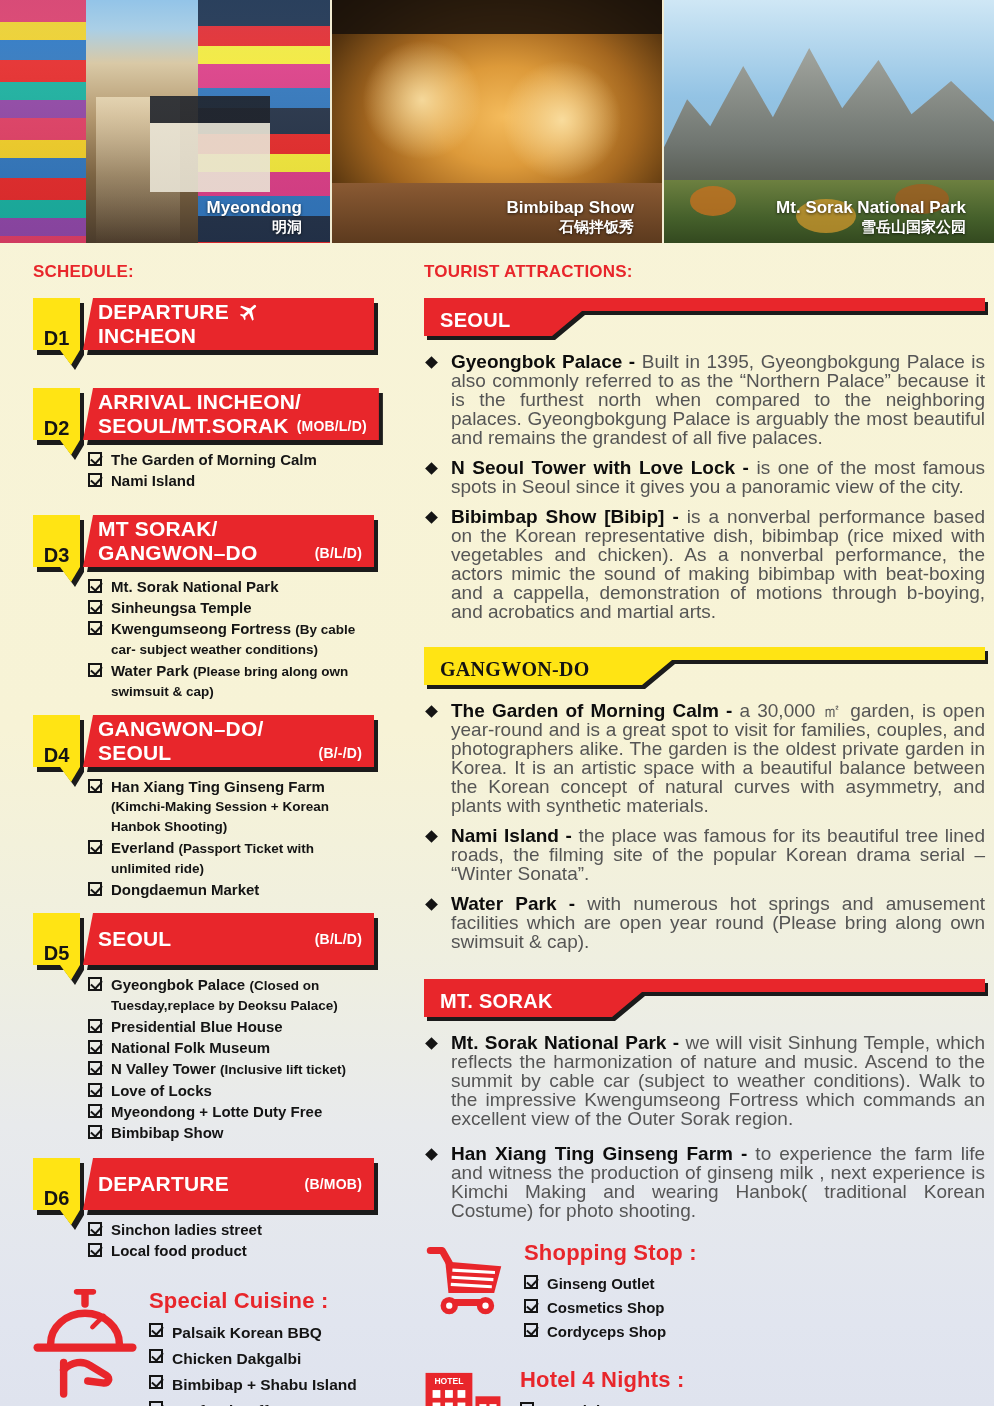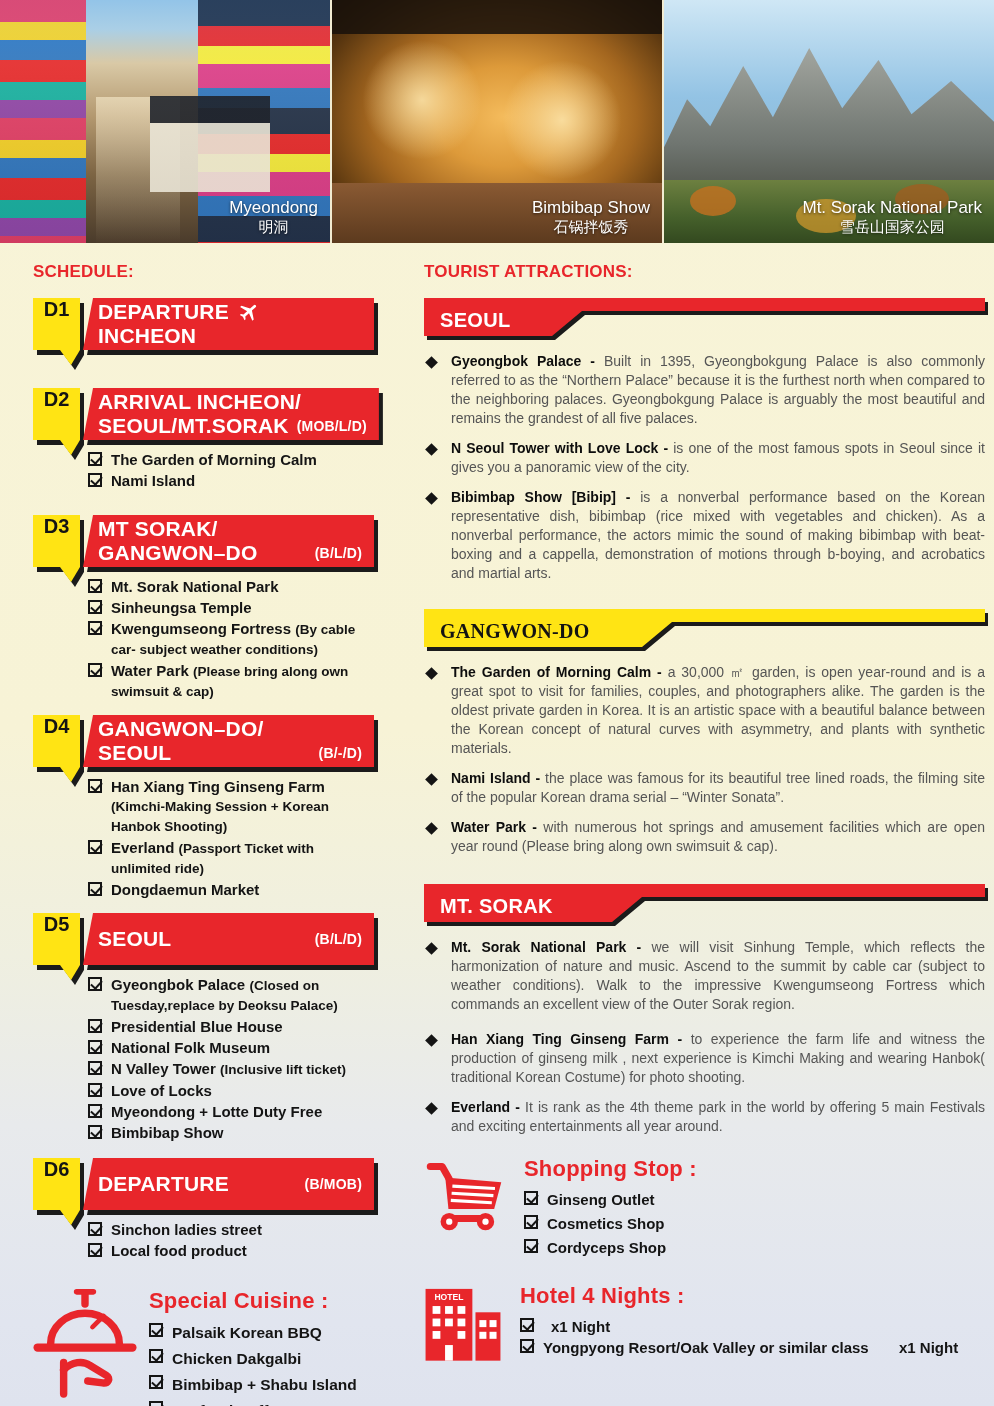--- a/index.html
+++ b/index.html
@@ -7,22 +7,22 @@
   body { font-family:"Liberation Sans","DejaVu Sans",sans-serif; }
   .page {
     position:relative; width:994px; height:1406px; margin:0 auto; overflow:hidden;
     background:linear-gradient(180deg,#f8f4d8 0%,#f7f3d6 52%,#efefe0 68%,#e8eaec 80%,#e1e5ef 94%,#dfe3ee 100%);
   }
 
   
   .photos { position:absolute; left:0; top:0; width:994px; height:243px; display:flex; }
   .photo { position:relative; flex:1; overflow:hidden; border-right:2px solid #f2ecd2; }
   .photo:last-child { border-right:none; }
-  .photo-cap { position:absolute; right:12px; bottom:6px; text-align:center; color:#fff;
-    font-weight:normal; line-height:1.25; text-shadow:0 1px 3px rgba(0,0,0,.65); z-index:5; }
+  .photo-cap { position:absolute; right:28px; bottom:6px; text-align:right; color:#fff;
+    font-weight:bold; line-height:1.25; text-shadow:0 1px 3px rgba(0,0,0,.65); z-index:5; }
   .cap-en { font-size:17px; display:block; }
   .cap-zh { font-size:15px; display:block; }
 
   .photo-myeondong { background:linear-gradient(180deg,#93c4e8 0%,#aacfe6 12%,#d9c9a6 26%,#b3986f 48%,#7c6443 72%,#4a3b2b 100%); }
   .sign-strip { position:absolute; top:0; bottom:0; opacity:.88; }
   .sign-strip.left { left:0; width:86px;
     background:repeating-linear-gradient(180deg,#e23b68 0 22px,#f5d327 22px 40px,#2a76c5 40px 60px,#e8262b 60px 82px,#11b3a6 82px 100px,#8e44ad 100px 118px); }
   .sign-strip.right { right:0; width:132px;
     background:repeating-linear-gradient(180deg,#1c2e4a 0 26px,#e8262b 26px 46px,#f7ef3c 46px 64px,#de3a8c 64px 88px,#2a76c5 88px 108px); }
   .storefront { position:absolute; right:60px; top:96px; width:120px; height:96px;
@@ -47,21 +47,21 @@
 
   
   .col-left  { position:absolute; left:33px;  top:262px; width:341px; }
   .col-right { position:absolute; left:424px; top:262px; width:561px; }
   .col-heading { color:#e8262b; font-size:17px; font-weight:bold; letter-spacing:.2px; }
 
   
   .day-wrap { filter:drop-shadow(4px 5px 0 #1b1b1b); }
   .day-row { display:flex; height:52px; }
   .day-tab { position:relative; width:47px; background:#ffe414; flex:none; 
-    display:flex; align-items:flex-start; justify-content:center; }
+    display:flex; align-items:flex-end; justify-content:center; }
   .day-id { font-size:20px; font-weight:bold; color:#141414; }
   .day-tab::after { content:""; position:absolute; left:27px; top:100%; width:20px; height:15px;
     background:#ffe414; clip-path:polygon(0 0,100% 0,55% 100%); }
   .day-banner { flex:1; background:#e8262b; color:#fff;
     clip-path:polygon(13px 0,100% 0,100% 100%,3px 100%);
     padding:4px 12px 4px 18px; display:flex; flex-direction:column; justify-content:center; }
   .bl { display:flex; align-items:center; justify-content:space-between;
     font-size:21px; font-weight:bold; line-height:24px; letter-spacing:.2px; }
   .bl .t { white-space:nowrap; }
   .meal { font-size:14px; font-weight:bold; margin-left:8px; }
@@ -83,21 +83,21 @@
     clip-path:polygon(0 0,100% 0,100% 13px,calc(var(--tw) + 30px) 13px,var(--tw) 100%,0 100%); }
   .sec-banner.red { background:#e8262b; }
   .sec-banner.yellow { background:#ffe414;font-family:Liberation Serif, serif; }
   .sec-label { position:absolute; left:16px; top:11px; font-size:20px; font-weight:bold; letter-spacing:.3px; }
   .sec-banner.red .sec-label { color:#fff; }
   .sec-banner.yellow .sec-label { color:#131313; }
 
   .bullets { padding-top:5px; }
   .bullet { display:flex; margin-top:11px; }
   .diam { width:9px; height:9px; background:#141414; transform:rotate(45deg); flex:none; margin:6px 0 0 3px; }
-  .b-body { flex:1; margin-left:15px; font-size:14px; line-height:19px; color:#555;
+  .b-body { flex:1; margin-left:15px; font-size:19px; line-height:19px; color:#555;
     text-align:justify; }
   .lead { font-weight:bold; color:#0d0d0d; }
 
   
   .extra { display:flex; align-items:flex-start; }
   .extra-heading { color:#e8262b; font-size:22px; font-weight:bold; margin-bottom:7px; letter-spacing:.2px; }
   .cuisine { margin-top:24px; }
   .cloche-svg { width:104px; height:116px; flex:none; }
   .cuisine-body { margin-left:12px; padding-top:4px; }
   .cuisine .chk-item { line-height:24px; font-size:15.5px; }
@@ -424,24 +424,20 @@
       <div class="bullet">
           <span class="diam"></span>
         <p class="b-body"><span class="lead">Mt. Sorak National Park -</span> <span>we will visit Sinhung Temple, which reflects the harmonization of nature and music. Ascend to the summit by cable car (subject to weather conditions). Walk to the impressive Kwengumseong Fortress which commands an excellent view of the Outer Sorak region.</span></p>
         </div>
     </div>
 
     <div class="bullets">
       <div class="bullet">
           <span class="diam"></span>
         <p class="b-body"><span class="lead">Han Xiang Ting Ginseng Farm -</span> <span>to experience the farm life and witness the production of ginseng milk , next experience is Kimchi Making and wearing Hanbok( traditional Korean Costume) for photo shooting.</span></p>
-        </div>
-      <div class="bullet">
-          <span class="diam"></span>
-        <p class="b-body"><span class="lead">Everland -</span> <span>It is rank as the 4th theme park in the world by offering 5 main Festivals and exciting entertainments all year around.</span></p>
         </div>
     </div>
 
     <div class="extra shopping">
       <svg class="cart-svg" viewBox="0 0 104 96">
         <path d="M8 8h15l9 16" fill="none" stroke="#e8262b" stroke-width="9" stroke-linecap="round" stroke-linejoin="round"></path>
         <polygon points="27,22 98,28 89,62 31,62" fill="#e8262b"></polygon>
         <line x1="36" y1="33" x2="90" y2="36" stroke="#fff" stroke-width="4"></line>
         <line x1="35" y1="42" x2="88" y2="45" stroke="#fff" stroke-width="4"></line>
         <line x1="34" y1="51" x2="86" y2="54" stroke="#fff" stroke-width="4"></line>

